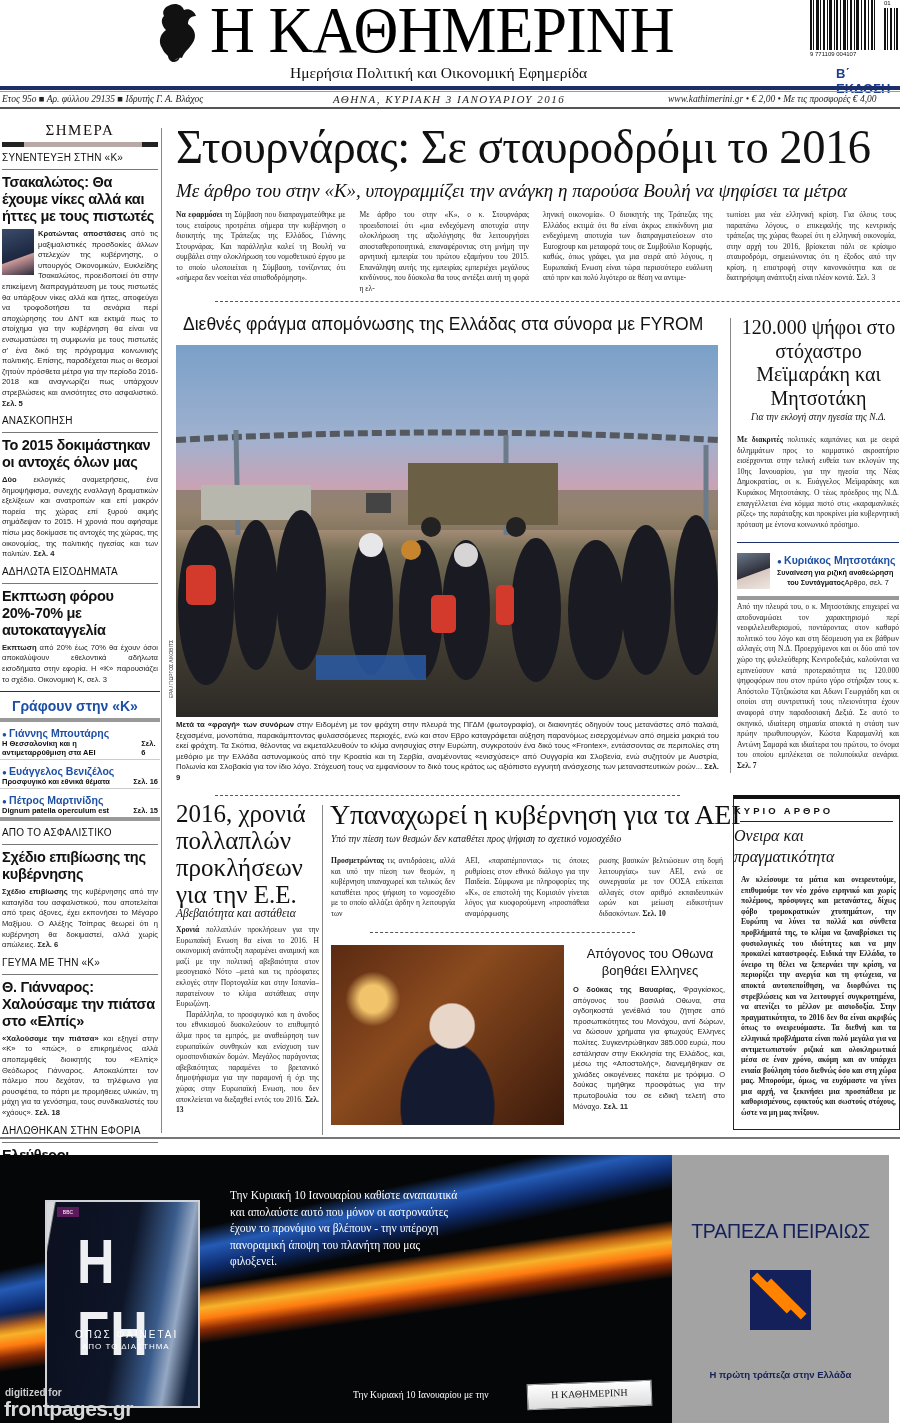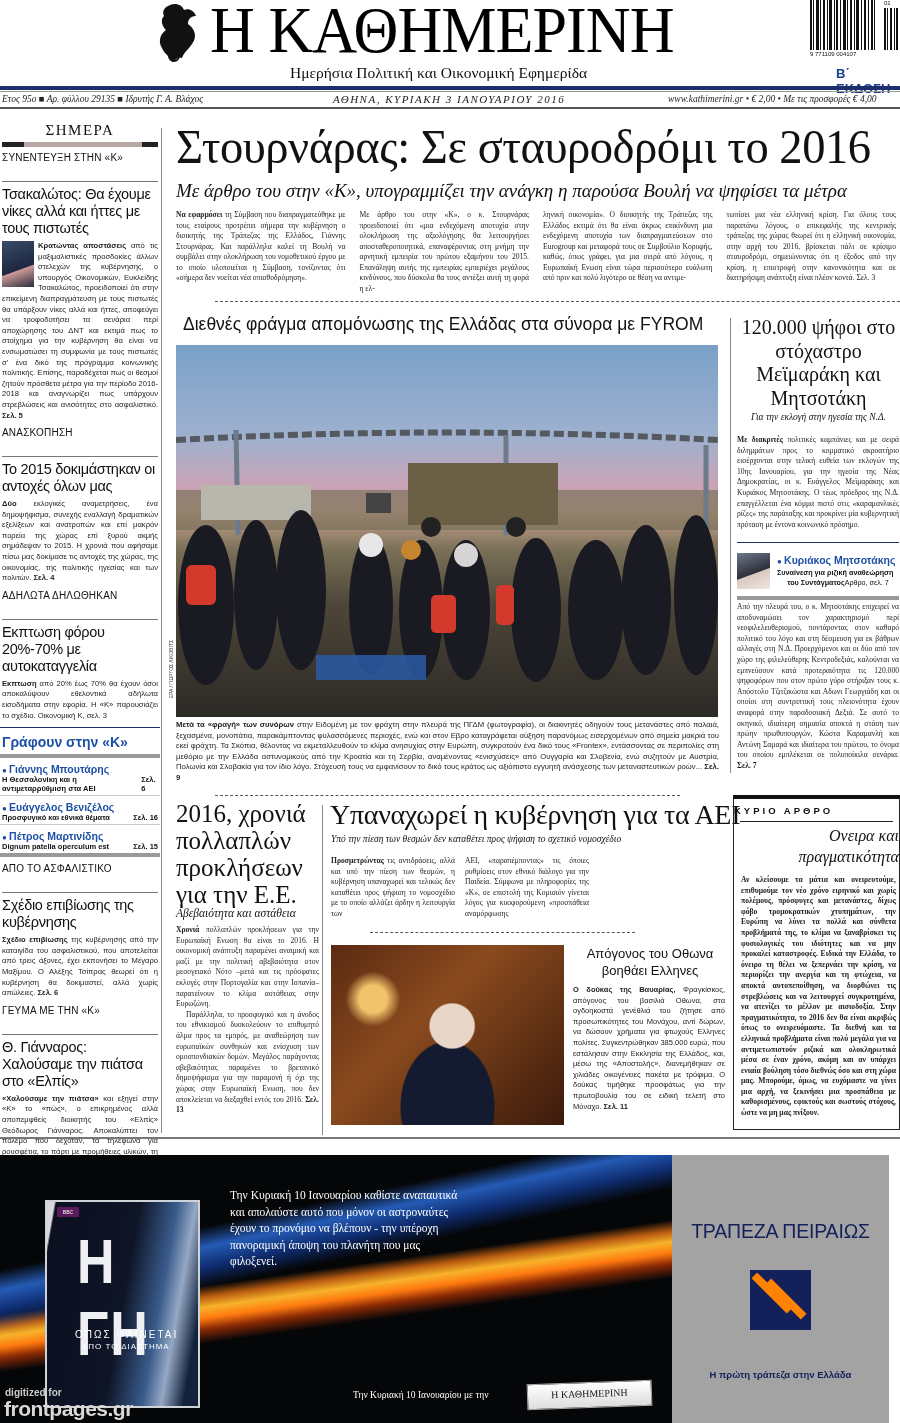--- a/index.html
+++ b/index.html
@@ -15,29 +15,29 @@
 #blue-rule{left:0;top:86px;width:900px;height:4px;background:#1d2f6a}
 #thin-rule{left:0;top:91px;width:900px;height:1px;background:#999}
 #infobar{left:0;top:92px;width:900px;height:16px;font-family:"Liberation Serif",serif;font-style:italic;font-size:9.5px;color:#222}
 #info-left{left:2px;top:2px}
 #info-date{left:333px;top:1px;font-size:11px;letter-spacing:1.5px}
 #info-right{left:668px;top:2px}
 #info-bottom-rule{left:0;top:107px;width:900px;height:2px;background:#555}
 
 #left-col{left:0;top:110px;width:160px;height:1025px}
 #col-divider{left:161px;top:128px;width:1px;height:1005px;background:#888}
-.sect-label{font-size:10px;color:#111;border-bottom:1px solid #777;padding-bottom:18px;margin-bottom:4px;letter-spacing:.2px}
-.l-head{font-size:14.5px;font-weight:normal;line-height:17px;color:#111;margin-bottom:4px;letter-spacing:-.3px}
+.sect-label{font-size:10px;color:#111;border-bottom:1px solid #777;padding-bottom:6px;margin-bottom:4px;letter-spacing:.2px}
+.l-head{font-size:14.5px;font-weight:bold;line-height:17px;color:#111;margin-bottom:4px;letter-spacing:-.3px}
 .l-body{font-size:7.6px;line-height:10.6px;color:#222;text-align:justify}
 .l-body b{font-weight:bold}
 .block{padding:0 2px}
 #simera{text-align:center;font-family:"Liberation Serif",serif;font-size:15px;letter-spacing:1.5px;padding-top:12px;height:32px}
 #simera-rule{height:5px;background:linear-gradient(to right,#222 0,#222 22px,#b8a9a7 22px,#b8a9a7 140px,#222 140px);margin:0 2px 5px}
 .thumb{float:left;width:32px;height:46px;margin:0 4px 0 0;background:linear-gradient(160deg,#3a4b6a,#1c2740 60%,#c99 62%,#2b2b3b)}
-#grafoun{font-size:14px;font-weight:bold;color:#1d4fa5;border-top:1px solid #1d2f6a;margin-top:6px;padding:6px 2px 4px;border-bottom:4px solid #999}
+#grafoun{font-size:14px;font-weight:bold;color:#1d4fa5;border-top:1px solid #1d2f6a;margin-top:6px;padding:6px 12px 4px;border-bottom:4px solid #999}
 .writer{padding:5px 2px 2px;border-bottom:1px solid #ccc}
 .writer-name{font-size:10.5px;color:#1d4fa5;font-weight:bold}
 .writer-name::before{content:"● ";color:#1d4fa5;font-size:8px}
 .writer-title{font-size:7.5px;font-weight:bold;display:flex;justify-content:space-between}
 
 #lead-headline{left:176px;top:120px;font-family:"Liberation Serif",serif;font-size:48px;line-height:54px;color:#111;letter-spacing:-.5px;transform:scaleX(.97);transform-origin:left}
 #lead-sub{left:176px;top:180px;font-family:"Liberation Serif",serif;font-style:italic;font-size:19px;color:#111}
 #lead-cols{left:176px;top:210px;width:720px;display:grid;grid-template-columns:repeat(4,1fr);column-gap:14px}
 .lc{font-family:"Liberation Serif",serif;font-size:7.6px;line-height:10.5px;text-align:justify;color:#222}
 .dash{border-top:1px dashed #555;height:0}
@@ -71,21 +71,21 @@
 #aei-sub{left:331px;top:834px;font-family:"Liberation Serif",serif;font-style:italic;font-size:9.5px}
 #aei-cols{left:331px;top:856px;width:392px;display:grid;grid-template-columns:repeat(3,1fr);column-gap:10px}
 #dash3{left:370px;top:932px;width:265px}
 #otho-photo{left:331px;top:945px;width:233px;height:180px;background:radial-gradient(circle at 52% 45%,#e8d6c8 0 14%,transparent 15%),radial-gradient(ellipse at 50% 90%,#141a30 0 28%,transparent 29%),radial-gradient(circle at 18% 30%,#f1c36b 0 6%,transparent 12%),linear-gradient(135deg,#5a2a12,#8a4a1e 40%,#3b1a0b)}
 #otho-head{left:575px;top:945px;width:150px;text-align:center;font-size:13px;line-height:17px;color:#111}
 #otho-body{left:573px;top:985px;width:152px;font-size:7.5px;line-height:10.6px;text-align:justify;color:#222}
 
 #editorial{left:733px;top:795px;width:167px;height:335px;border:1px solid #222;border-top:4px solid #111}
 #ed-label{left:0;top:6px;width:165px;text-align:left;font-size:9.5px;font-weight:bold;letter-spacing:3px}
 #ed-label-rule{left:6px;top:22px;width:153px;height:1px;background:#222}
-#ed-head{left:0;top:26px;width:165px;text-align:right;font-family:"Liberation Serif",serif;font-style:italic;font-size:16px;line-height:21px}
+#ed-head{left:0;top:26px;width:165px;text-align:left;font-family:"Liberation Serif",serif;font-style:italic;font-size:16px;line-height:21px}
 #ed-body{left:7px;top:76px;width:155px;font-family:"Liberation Serif",serif;font-size:7.6px;line-height:10.6px;text-align:justify;color:#222;font-weight:bold}
 
 #bottom-rule{left:0;top:1137px;width:900px;height:2px;background:#777}
 #ad-bbc{left:0;top:1155px;width:672px;height:268px;overflow:hidden;background:#050608}
 #ad-streak{left:0;top:0;width:672px;height:268px;background:
  linear-gradient(168deg,transparent 0 28%,rgba(40,100,200,.9) 33%,rgba(20,70,180,.6) 38%,transparent 43%),
  linear-gradient(172deg,transparent 0 44%,#b65a10 47%,#f7b22a 50%,#ff7a10 53%,#8a2a05 56%,transparent 60%),
  #050608}
 #dvd{left:45px;top:45px;width:155px;height:208px;background:linear-gradient(100deg,#d7d9dc 0 4%,#0c1020 5%,#0e1527 50%,#3a5c8c 70%,#95a8c4 80%,#13223b 92%);border:2px solid #cfd2d6}
 #dvd-bbc{left:10px;top:5px;width:22px;height:10px;background:#5b1a5b;color:#fff;font-size:5px;text-align:center;line-height:10px}
@@ -174,21 +174,21 @@
     <div class="sect-label">ΑΝΑΣΚΟΠΗΣΗ</div>
     <div class="l-head">Το 2015 δοκιμάστηκαν οι αντοχές όλων μας</div>
     <div class="l-body">
       <b>Δύο</b>
       <span>εκλογικές αναμετρήσεις, ένα δημοψήφισμα, συνεχής εναλλαγή δραματικών εξελίξεων και ανατροπών και επί μακρόν πορεία της χώρας επί ξυρού ακμής σημάδεψαν το 2015. Η χρονιά που αφήσαμε πίσω μας δοκίμασε τις αντοχές της χώρας, της οικονομίας, της πολιτικής ηγεσίας και των πολιτών.</span>
       <b>Σελ. 4</b>
     </div>
   </div>
 
   <div class="block" style="margin-top:6px">
-    <div class="sect-label">ΑΔΗΛΩΤΑ ΔΗΛΩΘΗΚΑΝ</div>
+    <div class="sect-label">ΑΔΗΛΩΤΑ ΕΙΣΟΔΗΜΑΤΑ</div>
     <div class="l-head">Εκπτωση φόρου 20%-70% με αυτοκαταγγελία</div>
     <div class="l-body">
       <b>Εκπτωση</b>
       <span>από 20% έως 70% θα έχουν όσοι αποκαλύψουν εθελοντικά αδήλωτα εισοδήματα στην εφορία. Η «Κ» παρουσιάζει το σχέδιο.</span>
       <span>Οικονομική Κ, σελ. 3</span>
     </div>
   </div>
 
   <div id="grafoun">Γράφουν στην «Κ»</div>
   <div class="writer">
@@ -329,20 +329,21 @@
   <p><b>Χρονιά</b> <span>πολλαπλών προκλήσεων για την Ευρωπαϊκή Ενωση θα είναι το 2016. Η οικονομική ανάπτυξη παραμένει αναιμική και μαζί με την πολιτική αβεβαιότητα στον μεσογειακό Νότο –μετά και τις πρόσφατες εκλογές στην Πορτογαλία και στην Ισπανία– παρατείνουν το κλίμα αστάθειας στην Ευρωζώνη.</span></p>
   <p><span>Παράλληλα, το προσφυγικό και η άνοδος του εθνικισμού δυσκολεύουν το επιθυμητό άλμα προς τα εμπρός, με αναθεώρηση των ευρωπαϊκών συνθηκών και ενίσχυση των ομοσπονδιακών δομών. Μεγάλος παράγοντας αβεβαιότητας παραμένει το βρετανικό δημοψήφισμα για την παραμονή ή όχι της χώρας στην Ευρωπαϊκή Ενωση, που δεν αποκλείεται να διεξαχθεί εντός του 2016.</span> <b>Σελ. 13</b></p>
 </div>
 <div id="vdiv-mid" class="abs"></div>
 
 <div id="aei-head" class="abs">Υπαναχωρεί η κυβέρνηση για τα ΑΕΙ</div>
 <div id="aei-sub" class="abs">Υπό την πίεση των θεσμών δεν καταθέτει προς ψήφιση το σχετικό νομοσχέδιο</div>
 <div id="aei-cols" class="abs">
   <div class="lc"><b>Προσμετρώντας</b> <span>τις αντιδράσεις, αλλά και υπό την πίεση των θεσμών, η κυβέρνηση υπαναχωρεί και τελικώς δεν καταθέτει προς ψήφιση το νομοσχέδιο με το οποίο αλλάζει άρδην η λειτουργία των</span></div>
   <div class="lc">ΑΕΙ, «παραπέμποντας» τις όποιες ρυθμίσεις στον εθνικό διάλογο για την Παιδεία. Σύμφωνα με πληροφορίες της «Κ», σε επιστολή της Κομισιόν γίνεται λόγος για κυοφορούμενη «προσπάθεια αναμόρφωσης</div>
+  <div class="lc"><span>ρωσης βασικών βελτιώσεων στη δομή λειτουργίας» των ΑΕΙ, ενώ σε συνεργασία με τον ΟΟΣΑ επίκειται αλλαγές στον αριθμό εκπαιδευτικών ωρών και μείωση ειδικοτήτων διδασκόντων.</span> <b>Σελ. 10</b></div>
 </div>
 <div id="dash3" class="abs dash"></div>
 
 <div id="otho-photo" class="abs"></div>
 <div id="otho-head" class="abs">Απόγονος του Οθωνα βοηθάει Ελληνες</div>
 <div id="otho-body" class="abs">
   <b>Ο δούκας της Βαυαρίας,</b>
   <span>Φραγκίσκος, απόγονος του βασιλιά Οθωνα, στα ογδοηκοστά γενέθλιά του ζήτησε από προσωπικότητες του Μονάχου, αντί δώρων, να δώσουν χρήματα για φτωχούς Ελληνες πολίτες. Συγκεντρώθηκαν 385.000 ευρώ, που εστάλησαν στην Εκκλησία της Ελλάδος, και, μέσω της «Αποστολής», διανεμήθηκαν σε χιλιάδες οικογένειες πακέτα με τρόφιμα. Ο δούκας τιμήθηκε προσφάτως για την πρωτοβουλία του σε ειδική τελετή στο Μόναχο.</span>
   <b>Σελ. 11</b>
 </div>

